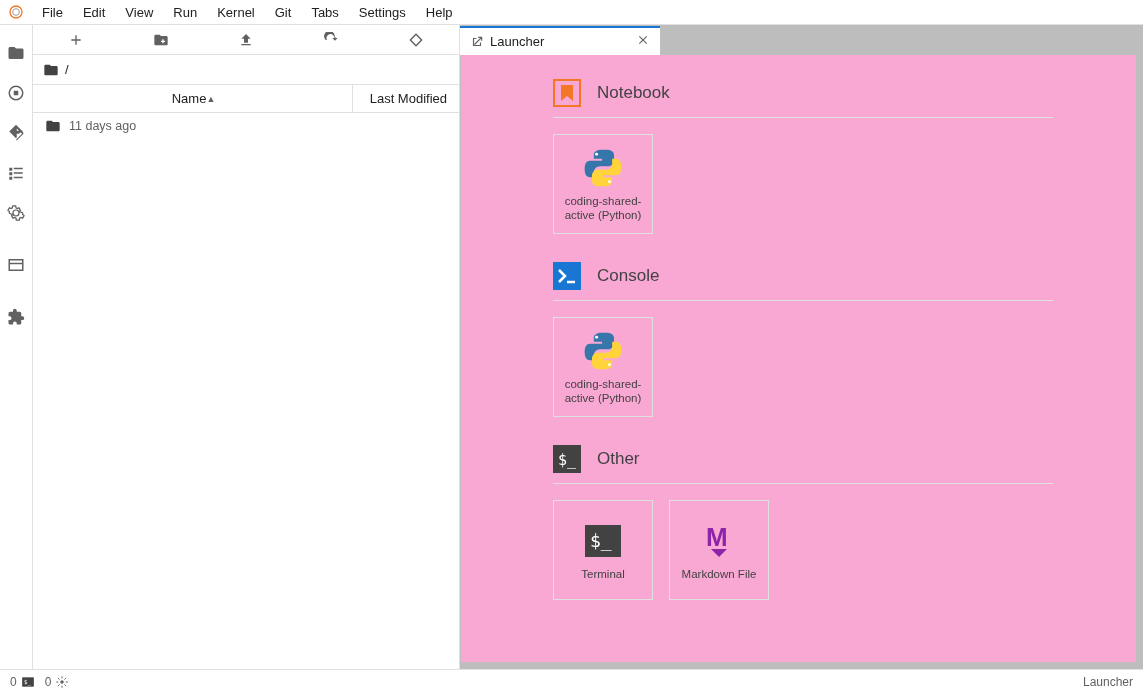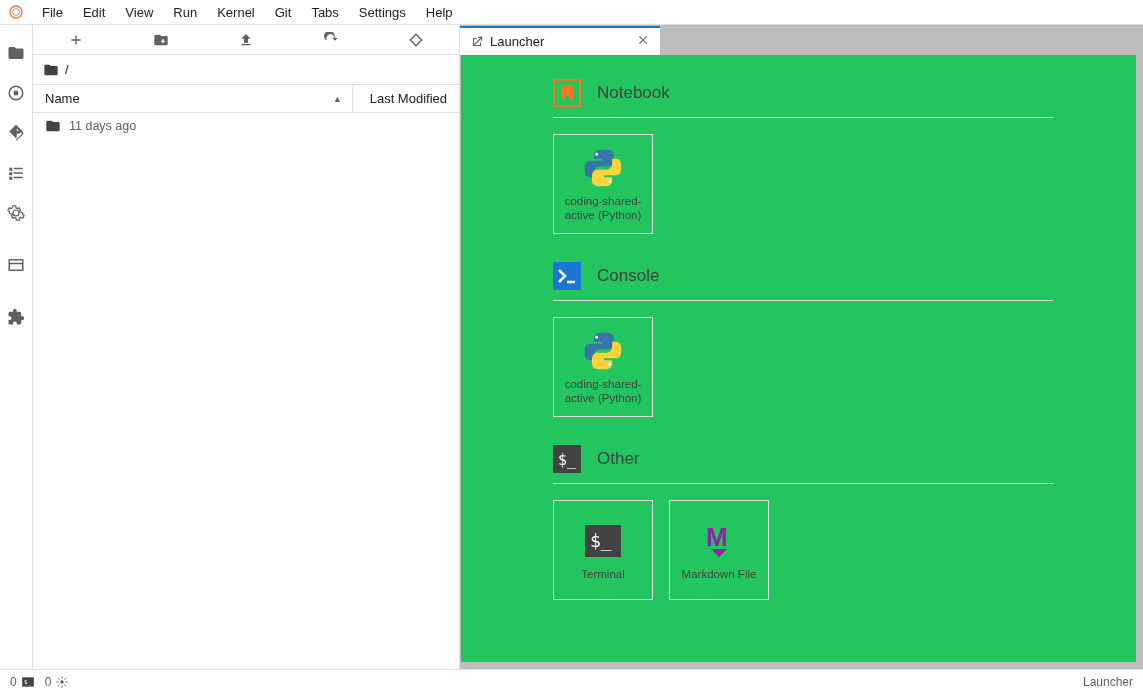--- a/index.html
+++ b/index.html
@@ -13,32 +13,32 @@
 .side-icon.active::before { content: ''; position: absolute; left: 0; top: 0; bottom: 0; width: 3px; background: transparent; }
 .side-icon svg { width: 18px; height: 18px; fill: #616161; }
 .side-icon.gap { margin-top: 12px; }
 .filebrowser { width: 427px; display: flex; flex-direction: column; border-right: 1px solid #e0e0e0; }
 .fb-toolbar { height: 30px; display: flex; align-items: center; justify-content: space-around; border-bottom: 1px solid #e0e0e0; }
 .fb-tool { flex: 1; display: flex; justify-content: center; align-items: center; cursor: pointer; color: #616161; height: 100%; }
 .fb-tool svg { width: 16px; height: 16px; fill: #616161; }
 .fb-breadcrumb { height: 30px; display: flex; align-items: center; padding: 0 10px; border-bottom: 1px solid #e0e0e0; }
 .fb-breadcrumb svg { width: 16px; height: 16px; fill: #424242; margin-right: 6px; }
 .fb-header { height: 28px; display: flex; align-items: center; border-bottom: 1px solid #e0e0e0; font-size: 13px; }
-.fb-header .col-name { flex: 1; padding-left: 12px; display: flex; align-items: center; justify-content: space-between; padding-right: 10px; }
+.fb-header .col-name { flex: 1; padding-left: 12px; display: flex; align-items: center; justify-content: center; padding-right: 10px; }
 .fb-header .col-mod { width: 107px; text-align: right; padding-right: 12px; border-left: 1px solid #e0e0e0; height: 100%; display: flex; align-items: center; justify-content: flex-end; }
 .fb-row { height: 26px; display: flex; align-items: center; padding: 0 12px; cursor: pointer; }
 .fb-row svg { width: 16px; height: 16px; fill: #424242; margin-right: 8px; }
 .fb-row .fname { flex: 1; }
 .fb-row .fmod { color: #616161; font-size: 12.5px; }
 .dock { flex: 1; background: #bdbdbd; display: flex; flex-direction: column; padding: 0; }
 .tabbar { height: 30px; display: flex; align-items: flex-end; background: #bdbdbd; }
 .tab { height: 29px; background: #fff; display: flex; align-items: center; padding: 0 10px; border-top: 2px solid #1976d2; font-size: 13px; gap: 6px; min-width: 200px; }
 .tab .tab-close { margin-left: auto; cursor: pointer; }
 .tab svg { width: 14px; height: 14px; fill: #616161; }
-.launcher-body { flex: 1; background: #22c55e; margin: 0 6px 6px 0; overflow-y: auto; padding: 24px 0 24px 92px; border: 1px solid #bdbdbd; border-top: none; }
+.launcher-body { flex: 1; background: #f9a8d4; margin: 0 6px 6px 0; overflow-y: auto; padding: 24px 0 24px 92px; border: 1px solid #bdbdbd; border-top: none; }
 .section { margin-bottom: 28px; max-width: 500px; }
 .section-header { display: flex; align-items: center; gap: 16px; padding-bottom: 10px; border-bottom: 1px solid #e0e0e0; margin-bottom: 16px; }
 .section-icon { width: 28px; height: 28px; display: flex; align-items: center; justify-content: center; }
 .section-title { font-size: 17px; color: #424242; font-weight: 400; }
 .cards { display: flex; gap: 16px; flex-wrap: wrap; }
 .card { width: 100px; height: 100px; border: 1px solid #e0e0e0; display: flex; flex-direction: column; align-items: center; justify-content: center; cursor: pointer; padding: 4px; text-align: center; }
 .card-icon { width: 44px; height: 44px; display: flex; align-items: center; justify-content: center; margin-bottom: 4px; }
 .card-label { font-size: 11.5px; line-height: 1.25; color: #424242; }
 .statusbar { height: 24px; border-top: 1px solid #e0e0e0; display: flex; align-items: center; padding: 0 10px; font-size: 12px; color: #616161; }
 .statusbar .sb-left { display: flex; align-items: center; gap: 10px; }

